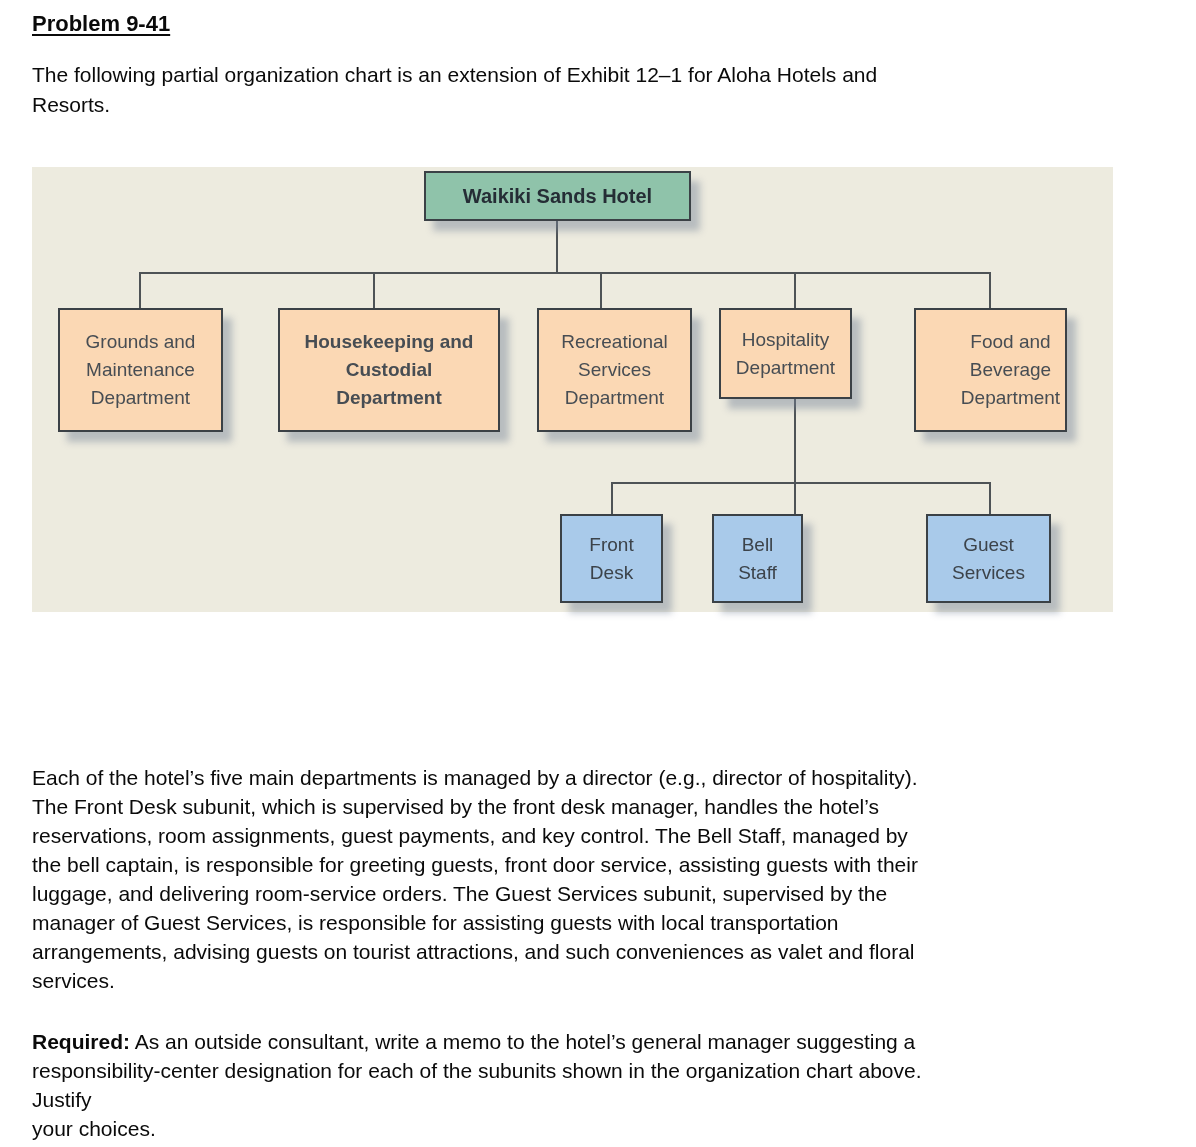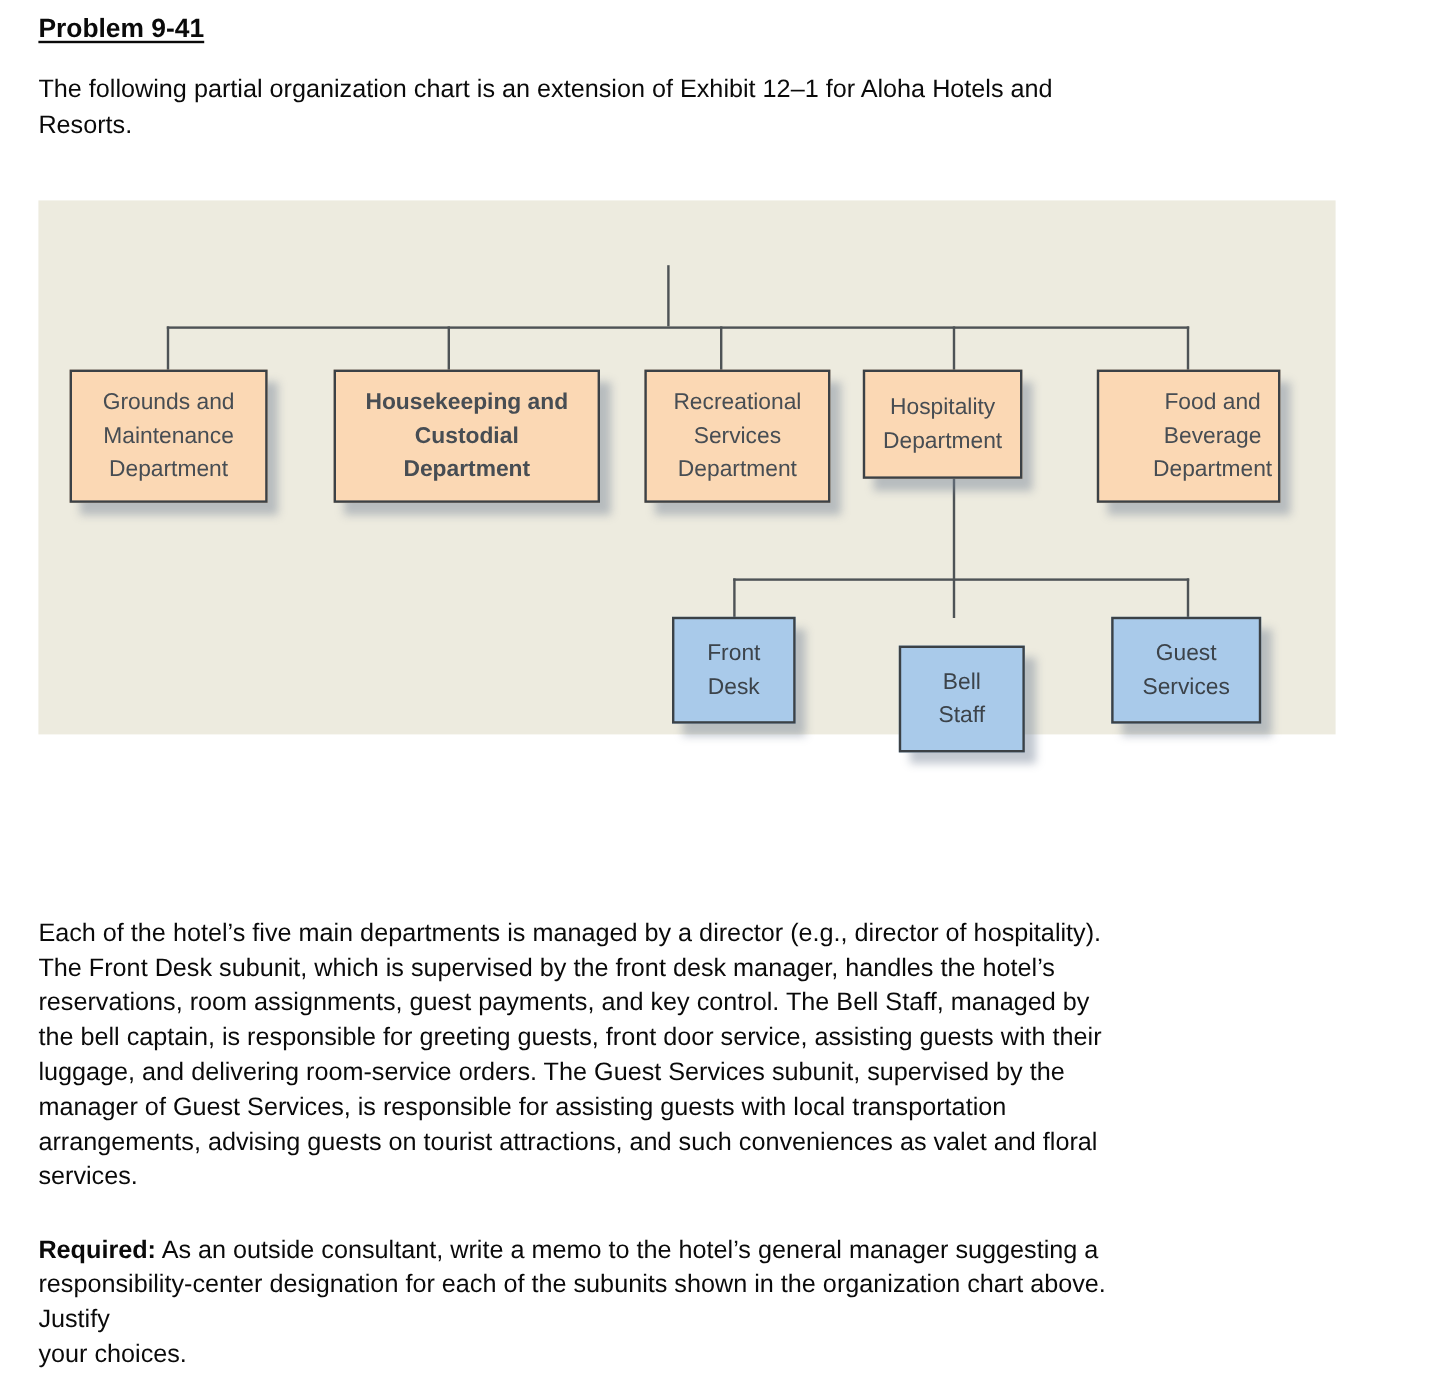--- a/index.html
+++ b/index.html
@@ -48,21 +48,21 @@
     text-align: center;
     white-space: pre-line;
     box-shadow: 9px 10px 7px rgba(118, 130, 150, 0.45);
   }
   .box.root {
     left: 392px; top: 4px; width: 267px; height: 50px;
     background: #8fc3aa;
     font-size: 20px; font-weight: bold; color: #252d35;
   }
   .box.dept {
-    top: 141px; height: 111px;
+    top: 141px; height: 124px;
     background: #fbd8b4;
     font-size: 19px; line-height: 28px; color: #474d53;
   }
   .box.dept.short { height: 91px; }
   .box.sub {
     top: 347px; height: 89px;
     background: #a9caea;
     font-size: 19px; line-height: 28px; color: #3c434a;
   }
   
@@ -76,21 +76,21 @@
   .v-hosp { left: 762px; top: 230px; width: 2px; height: 118px; }
   .h-sub  { left: 579px; top: 315px; width: 380px; height: 2px; }
   .s1 { left: 579px; top: 315px; width: 2px; height: 34px; }
   .s3 { left: 957px; top: 315px; width: 2px; height: 34px; }
   .dept-1 { left: 26px;  width: 165px; }
   .dept-2 { left: 246px; width: 222px; font-weight: bold; }
   .dept-3 { left: 505px; width: 155px; }
   .dept-4 { left: 687px; width: 133px; }
   .dept-5 { left: 882px; width: 153px; padding-left: 40px; }
   .sub-1 { left: 528px; width: 103px; }
-  .sub-2 { left: 717px; width: 105px; margin-top: 24px; }
+  .sub-2 { left: 680px; width: 91px; }
   .sub-3 { left: 894px; width: 125px; }
   
   .description {
     margin-top: 151px;
     font-size: 21px;
     line-height: 29px;
     white-space: pre-line;
     max-width: 1090px;
   }
   .required {
@@ -119,20 +119,21 @@
     <div class="cline d1"></div>
     <div class="cline d2"></div>
     <div class="cline d3"></div>
     <div class="cline d4"></div>
     <div class="cline d5"></div>
     <div class="cline v-hosp"></div>
     <div class="cline h-sub"></div>
     <div class="cline s1"></div>
     <div class="cline s3"></div>
 
+    <div class="box root">Waikiki Sands Hotel</div>
 
     <div class="box dept dept-1">Grounds and
 Maintenance
 Department</div>
     <div class="box dept dept-2">Housekeeping and
 Custodial
 Department</div>
     <div class="box dept dept-3">Recreational
 Services
 Department</div>

